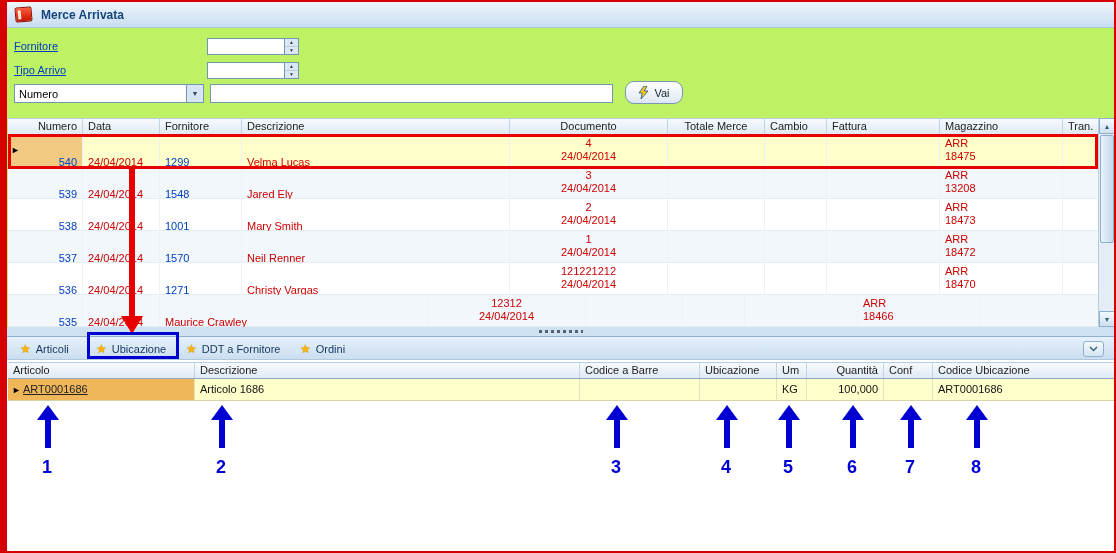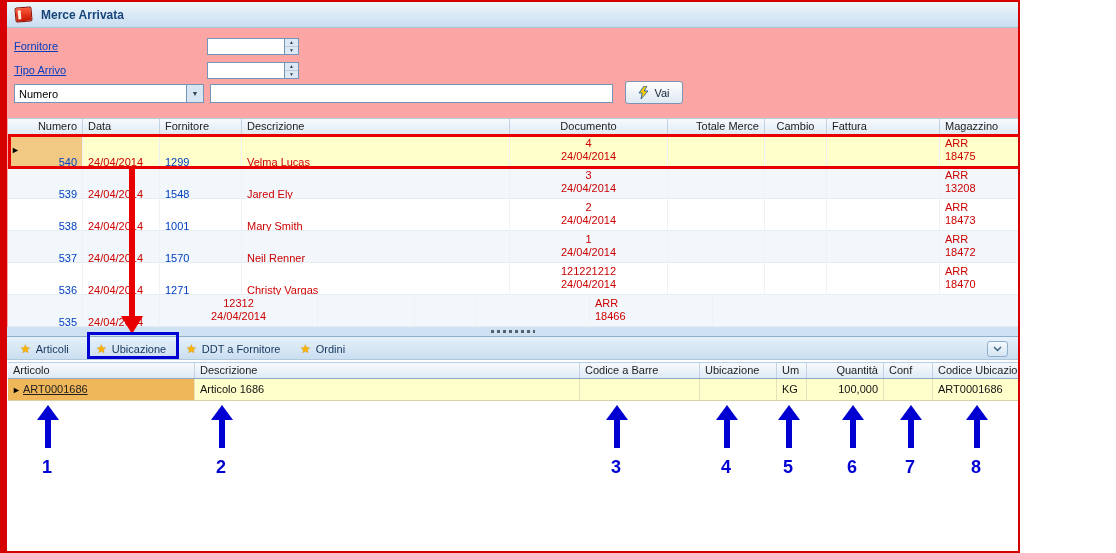--- a/index.html
+++ b/index.html
@@ -1,54 +1,54 @@
 <!DOCTYPE html>
 <html><head>
 <meta charset="utf-8">
 <style>
   *{margin:0;padding:0;box-sizing:border-box}
   body{font-family:"Liberation Sans",sans-serif;background:#fff}
-  .window{position:relative;width:1020px;height:553px;background:#fca5a5;border:2px solid #d60000;border-left-width:7px;overflow:hidden}
+  .window{position:relative;width:1116px;height:553px;background:#bef264;border:2px solid #d60000;border-left-width:7px;overflow:hidden}
 
   
   .titlebar{position:absolute;left:0;top:0;width:100%;height:26px;background:linear-gradient(#eef6fc,#c9ddf0);border-bottom:1px solid #aac4dd;display:flex;align-items:center;padding-left:8px;gap:9px}
   .title{font-size:12px;font-weight:bold;color:#16457c}
   .book-icon{width:17px;height:15px;background:linear-gradient(#ff5a3c,#c81400);border:1px solid #8c0e00;border-radius:2px;position:relative;transform:rotate(-5deg)}
   .book-icon:after{content:"";position:absolute;left:2px;top:2px;bottom:2px;width:3px;background:#ffe9d8}
 
   
   .flabel{position:absolute;font-size:11px;color:#0040c0;text-decoration:underline;cursor:pointer}
   .spin{position:absolute;width:92px;height:17px;background:#fff;border:1px solid #7296b8;display:flex}
   .spin input{flex:1;border:none;outline:none;font-size:11px;min-width:0;padding:0 2px}
   .spinbtns{width:14px;display:flex;flex-direction:column;border-left:1px solid #7296b8}
   .spinbtns span{flex:1;font-size:5px;line-height:7px;text-align:center;background:#dce9f5;color:#345;border-bottom:1px solid #b8cbdd;cursor:pointer}
   .spinbtns span:last-child{border-bottom:none}
   .combo{position:absolute;left:7px;top:82px;width:190px;height:19px;background:#fff;border:1px solid #7296b8;display:flex;align-items:center;cursor:pointer}
   .combo .val{flex:1;font-size:11px;padding-left:4px;color:#000}
   .combo .dd{width:17px;height:100%;background:#d8e6f4;border-left:1px solid #7296b8;font-size:7px;color:#345;display:flex;align-items:center;justify-content:center}
   .searchbox{position:absolute;left:203px;top:82px;width:403px;height:19px;border:1px solid #7296b8;background:#fff;font-size:11px;padding:0 3px}
-  .vai{position:absolute;left:618px;top:79px;width:58px;height:23px;background:linear-gradient(#ffffff,#dfe8f2);border:1px solid #7a96b4;border-radius:3px;display:flex;align-items:center;justify-content:center;gap:5px;font-size:11px;color:#123;cursor:pointer}
+  .vai{position:absolute;left:618px;top:79px;width:58px;height:23px;background:linear-gradient(#ffffff,#dfe8f2);border:1px solid #7a96b4;border-radius:9px;display:flex;align-items:center;justify-content:center;gap:5px;font-size:11px;color:#123;cursor:pointer}
 
   
   .grid{position:absolute;left:1px;top:116px;width:1090px;height:209px;background:#fff;overflow:hidden}
   .ghead{display:flex;height:17px;background:linear-gradient(#f7fafd,#dfeaf5);border-bottom:1px solid #90a8c4;border-top:1px solid #b8cde0}
   .gh{font-size:11px;color:#222;padding:1px 5px;border-right:1px solid #c3d2e2;overflow:hidden;white-space:nowrap}
   .trow{display:flex;height:32px;border-bottom:1px solid #e4ecf4;position:relative;background:#fff;cursor:default}
   .trow.alt{background:#f2f7fb}
   .trow.sel{background:#ffffcc}
   .c{font-size:11px;padding:21px 5px;border-right:1px solid #eef2f7;overflow:hidden;white-space:nowrap;color:#cc0000}
   a.glink{color:#0040c0;text-decoration:underline;cursor:pointer}
   .two{display:flex;flex-direction:column;line-height:13px;padding-top:2px}
   .w-num{width:75px;text-align:right}
   .w-data{width:77px;}
   .w-forn{width:82px}
   .w-descr{width:268px}
   .w-doc{width:158px;text-align:center}
-  .w-tot{width:97px;text-align:right}
-  .w-cam{width:62px;text-align:center}
+  .w-tot{width:97px;text-align:center}
+  .w-cam{width:62px;text-align:left}
   .w-fat{width:113px}
   .w-mag{width:123px}
   .w-tran{flex:1;border-right:none}
   .cellfocus{background:#f2c983}
   .rowptr{position:absolute;left:3px;top:10px;font-size:9px;color:#000}
 
   
   .vscroll{position:absolute;left:1091px;top:116px;width:16px;height:209px;background:#e4edf6;border-left:1px solid #b8cde0}
   .sbtn{position:absolute;left:0;width:16px;height:16px;background:linear-gradient(#f4f9fd,#cfe0f0);border:1px solid #8fb0cc;font-size:7px;color:#35607f;display:flex;align-items:center;justify-content:center;cursor:pointer}
   .sthumb{position:absolute;left:1px;top:17px;width:14px;height:108px;background:linear-gradient(90deg,#eaf3fa,#c2d8ec);border:1px solid #8fb0cc;border-radius:2px;cursor:pointer}
@@ -238,20 +238,21 @@
       <div class="c w-mag two">
           <span>ARR</span>
           <span>18470</span>
         </div>
       <div class="c w-tran"></div>
     </div>
 
     <div class="trow alt">
       <div class="c w-num"><a class="glink">535</a></div>
       <div class="c w-data">24/04/2014</div>
+      <div class="c w-descr">Maurice Crawley</div>
       <div class="c w-doc two">
           <span>12312</span>
           <span>24/04/2014</span>
         </div>
       <div class="c w-tot"></div>
       <div class="c w-cam"></div>
       <div class="c w-fat"></div>
       <div class="c w-mag two">
           <span>ARR</span>
           <span>18466</span>

